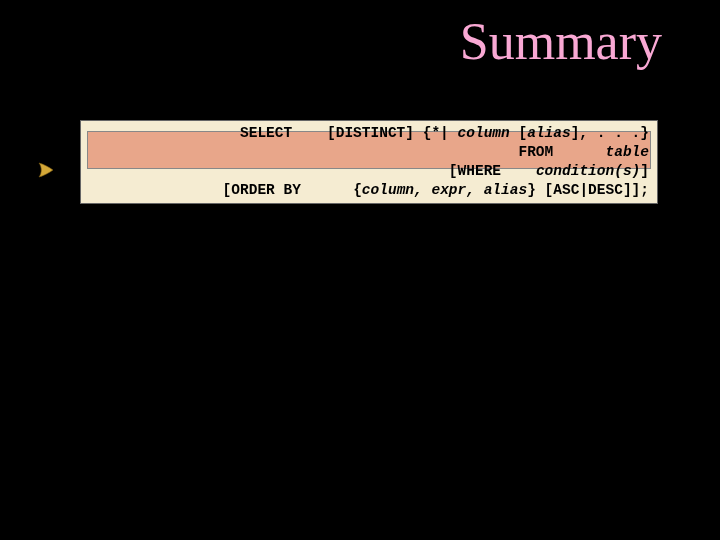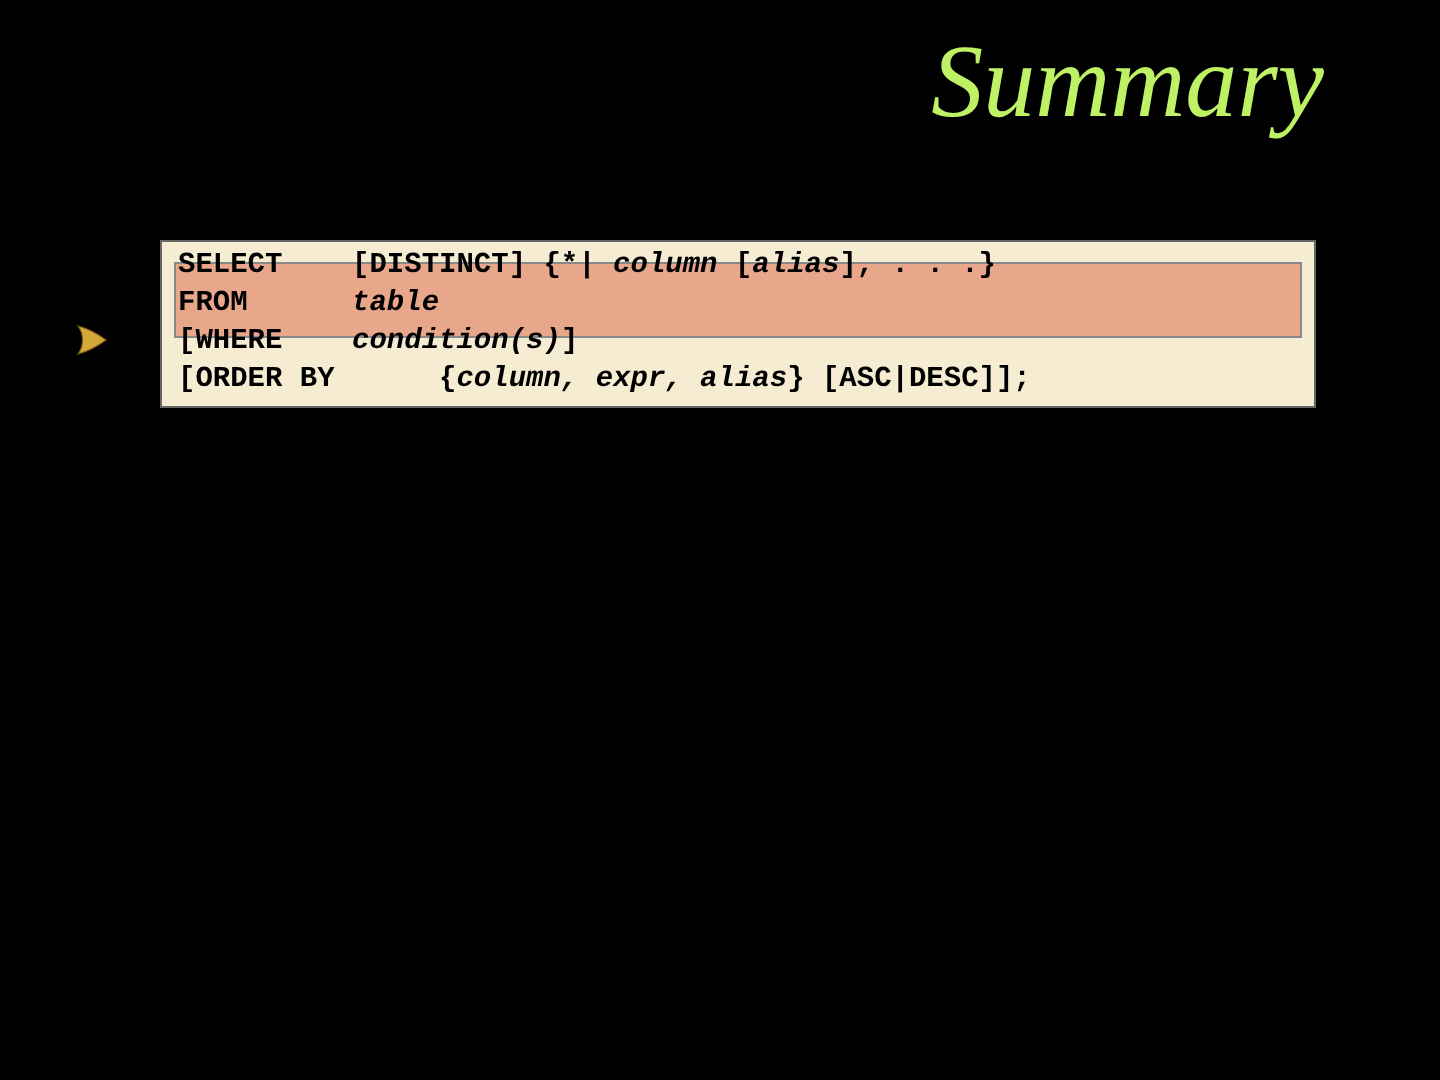--- a/index.html
+++ b/index.html
@@ -8,22 +8,21 @@
     height: 540px;
     background: #000;
     font-family: Georgia, 'Times New Roman', serif;
     position: relative;
     overflow: hidden;
   }
   .title {
     position: absolute;
     top: 12px;
     right: 58px;
-    color: #bef264;
-    font-style: italic;
+    color: #f9a8d4;
     font-size: 52px;
     font-family: Georgia, 'Times New Roman', serif;
   }
   .code-outer {
     position: absolute;
     top: 120px;
     left: 80px;
     width: 578px;
     height: 84px;
     background: #f5ecd2;
@@ -42,20 +41,21 @@
     position: absolute;
     top: 3px;
     left: 8px;
     right: 8px;
     font-family: "Courier New", Courier, monospace;
     font-weight: bold;
     font-size: 14.5px;
     line-height: 19px;
     color: #000;
     white-space: pre;
+    text-align: right;
   }
   .code-text .ital { font-style: italic; }
   .bullet {
     position: absolute;
     top: 160px;
     left: 36px;
     width: 20px;
     height: 20px;
   }
   .bullet svg { width: 100%; height: 100%; }

